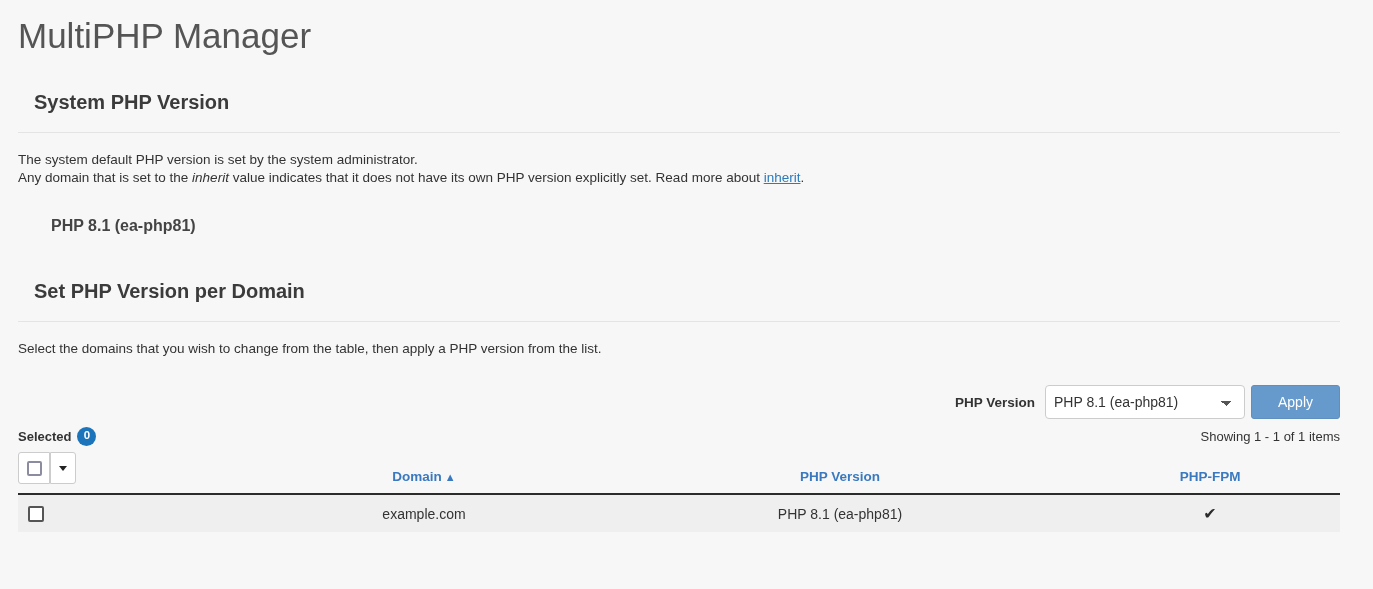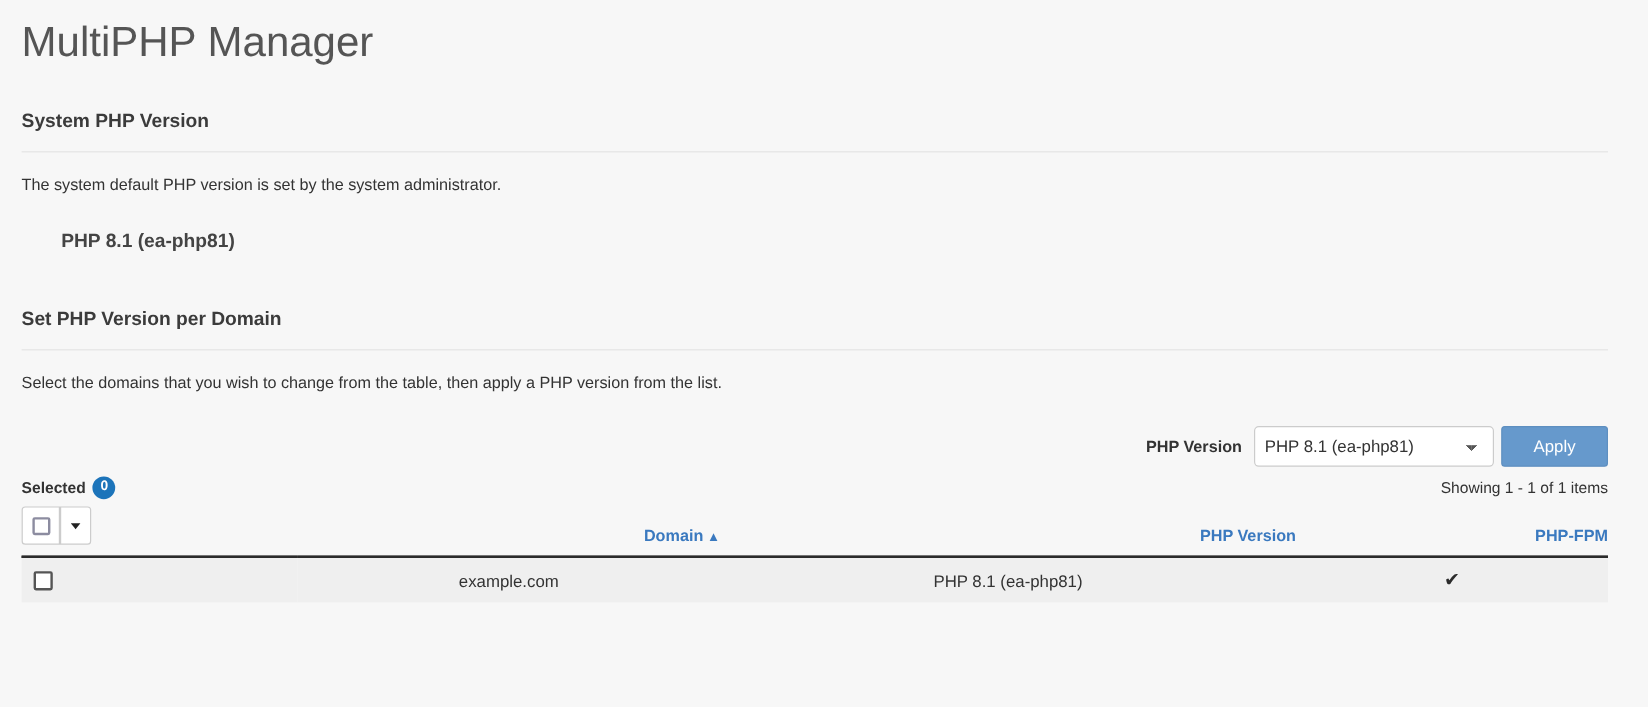--- a/index.html
+++ b/index.html
@@ -27,24 +27,24 @@
     padding-top: 14px;
     line-height: 44px;
     white-space: nowrap;
   }
 
   
   .section {
     margin-top: 28px;
   }
   .section-heading {
-    font-size: 16px;
+    font-size: 20px;
     font-weight: 600;
     color: #3b3b3b;
-    margin: 0;
+    margin: 16px;
     line-height: 28px;
   }
   .section-rule {
     border: 0;
     border-top: 1px solid #e4e4e4;
     margin: 10px 0 0 0;
     width: 1322px;
   }
 
   
@@ -195,21 +195,21 @@
     width: 1322px;
     border-collapse: collapse;
     margin-top: 6px;
     table-layout: fixed;
   }
   table.domains thead th {
     padding: 0 0 9px 0;
     font-size: 13.5px;
     font-weight: bold;
     color: #3a79bf;
-    text-align: right;
+    text-align: center;
     border-bottom: 2px solid #2b2b2b;
     vertical-align: bottom;
     cursor: pointer;
   }
   table.domains thead th.col-check {
     width: 230px;
     text-align: left;
     padding-left: 0;
     vertical-align: middle;
   }
@@ -278,20 +278,21 @@
 
 <div class="page">
 
   <h1 class="page-title">MultiPHP Manager</h1>
 
   <div class="section" style="margin-top:30px;">
     <h2 class="section-heading">System PHP Version</h2>
     <hr class="section-rule">
 
     <p class="body-text" style="margin-top:18px;">The system default PHP version is set by the system administrator.</p>
+    <p class="body-text"><span>Any domain that is set to the </span><span class="em">inherit</span><span> value indicates that it does not have its own PHP version explicitly set. Read more about </span><a class="link">inherit</a><span>.</span></p>
 
     <p class="sys-version" style="margin-top:30px;">PHP 8.1 (ea-php81)</p>
   </div>
 
   <div class="section" style="margin-top:42px;">
     <h2 class="section-heading">Set PHP Version per Domain</h2>
     <hr class="section-rule">
 
     <p class="body-text" style="margin-top:18px;">Select the domains that you wish to change from the table, then apply a PHP version from the list.</p>
 

